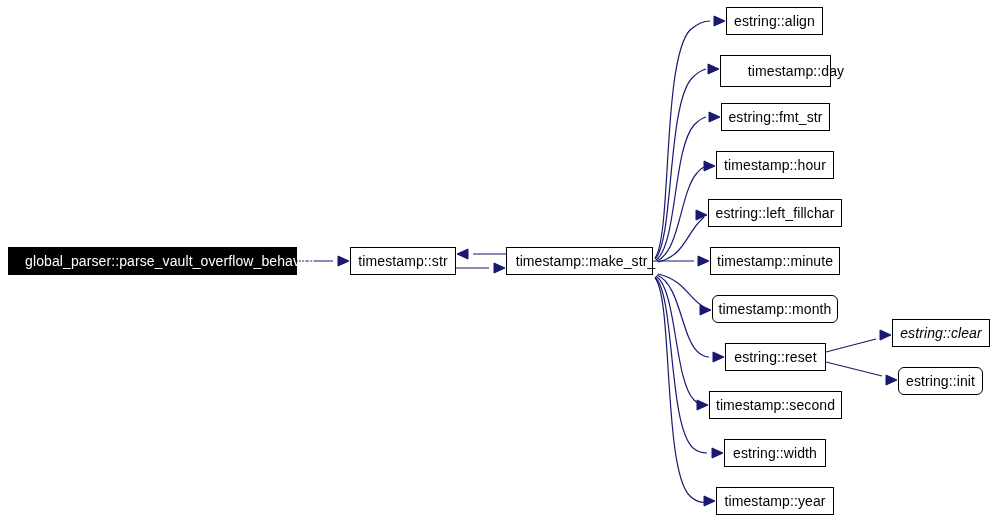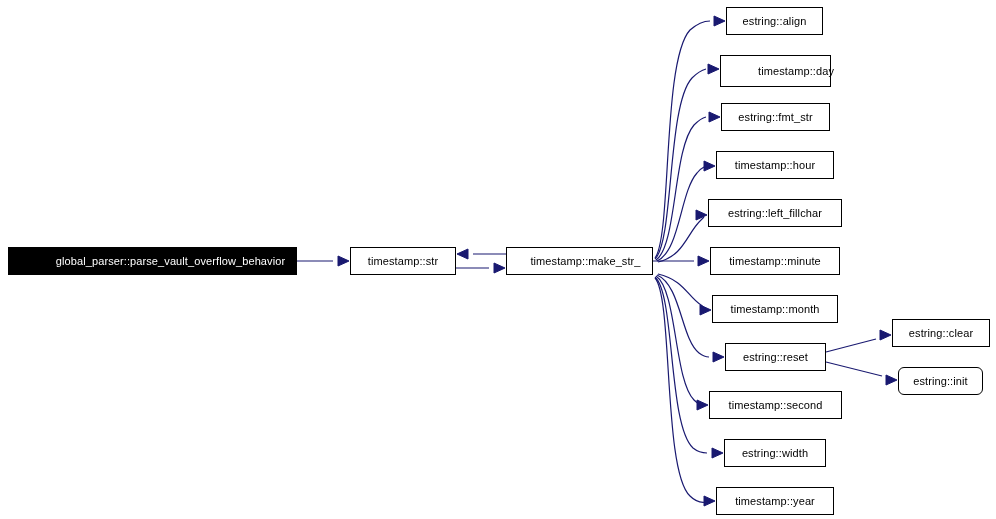--- a/index.html
+++ b/index.html
@@ -26,21 +26,21 @@
   }
   .node {
     position: absolute;
     box-sizing: border-box;
     display: flex;
     align-items: center;
     justify-content: center;
     border: 1px solid #000000;
     background: #ffffff;
     color: #000000;
-    font-size: 11px;
+    font-size: 14px;
     line-height: 1;
     letter-spacing: 0.1px;
     white-space: nowrap;
     z-index: 2;
   }
   .node.highlight {
     background: #000000;
     color: #ffffff;
     border-color: #000000;
     padding-left: 36px;
@@ -109,35 +109,35 @@
       </div>
       <div class="node" style="left: 716px; top: 151px; width: 118px; height: 28px;">
         <span class="node-label">timestamp::hour</span>
       </div>
       <div class="node" style="left: 708px; top: 199px; width: 134px; height: 28px;">
         <span class="node-label">estring::left_fillchar</span>
       </div>
       <div class="node" style="left: 710px; top: 247px; width: 130px; height: 28px;">
         <span class="node-label">timestamp::minute</span>
       </div>
-      <div class="node" style="left: 712px; top: 295px; width: 126px; height: 28px;">
+      <div class="node" style="left: 712px; top: 295px; width: 126px; height: 28px; border-radius: 6px;">
         <span class="node-label">timestamp::month</span>
       </div>
       <div class="node" style="left: 725px; top: 343px; width: 101px; height: 28px;">
         <span class="node-label">estring::reset</span>
       </div>
       <div class="node" style="left: 709px; top: 391px; width: 133px; height: 28px;">
         <span class="node-label">timestamp::second</span>
       </div>
       <div class="node" style="left: 724px; top: 439px; width: 102px; height: 28px;">
         <span class="node-label">estring::width</span>
       </div>
       <div class="node" style="left: 716px; top: 487px; width: 118px; height: 28px;">
         <span class="node-label">timestamp::year</span>
       </div>
-      <div class="node" style="left: 892px; top: 319px; width: 98px; height: 28px;">
+      <div class="node" style="left: 892px; top: 319px; width: 98px; height: 28px; font-style: italic;">
         <span class="node-label">estring::clear</span>
       </div>
       <div class="node" style="left: 898px; top: 367px; width: 85px; height: 28px; border-radius: 6px;">
         <span class="node-label">estring::init</span>
       </div>
     </div>
 </div>
 
 </body></html>

